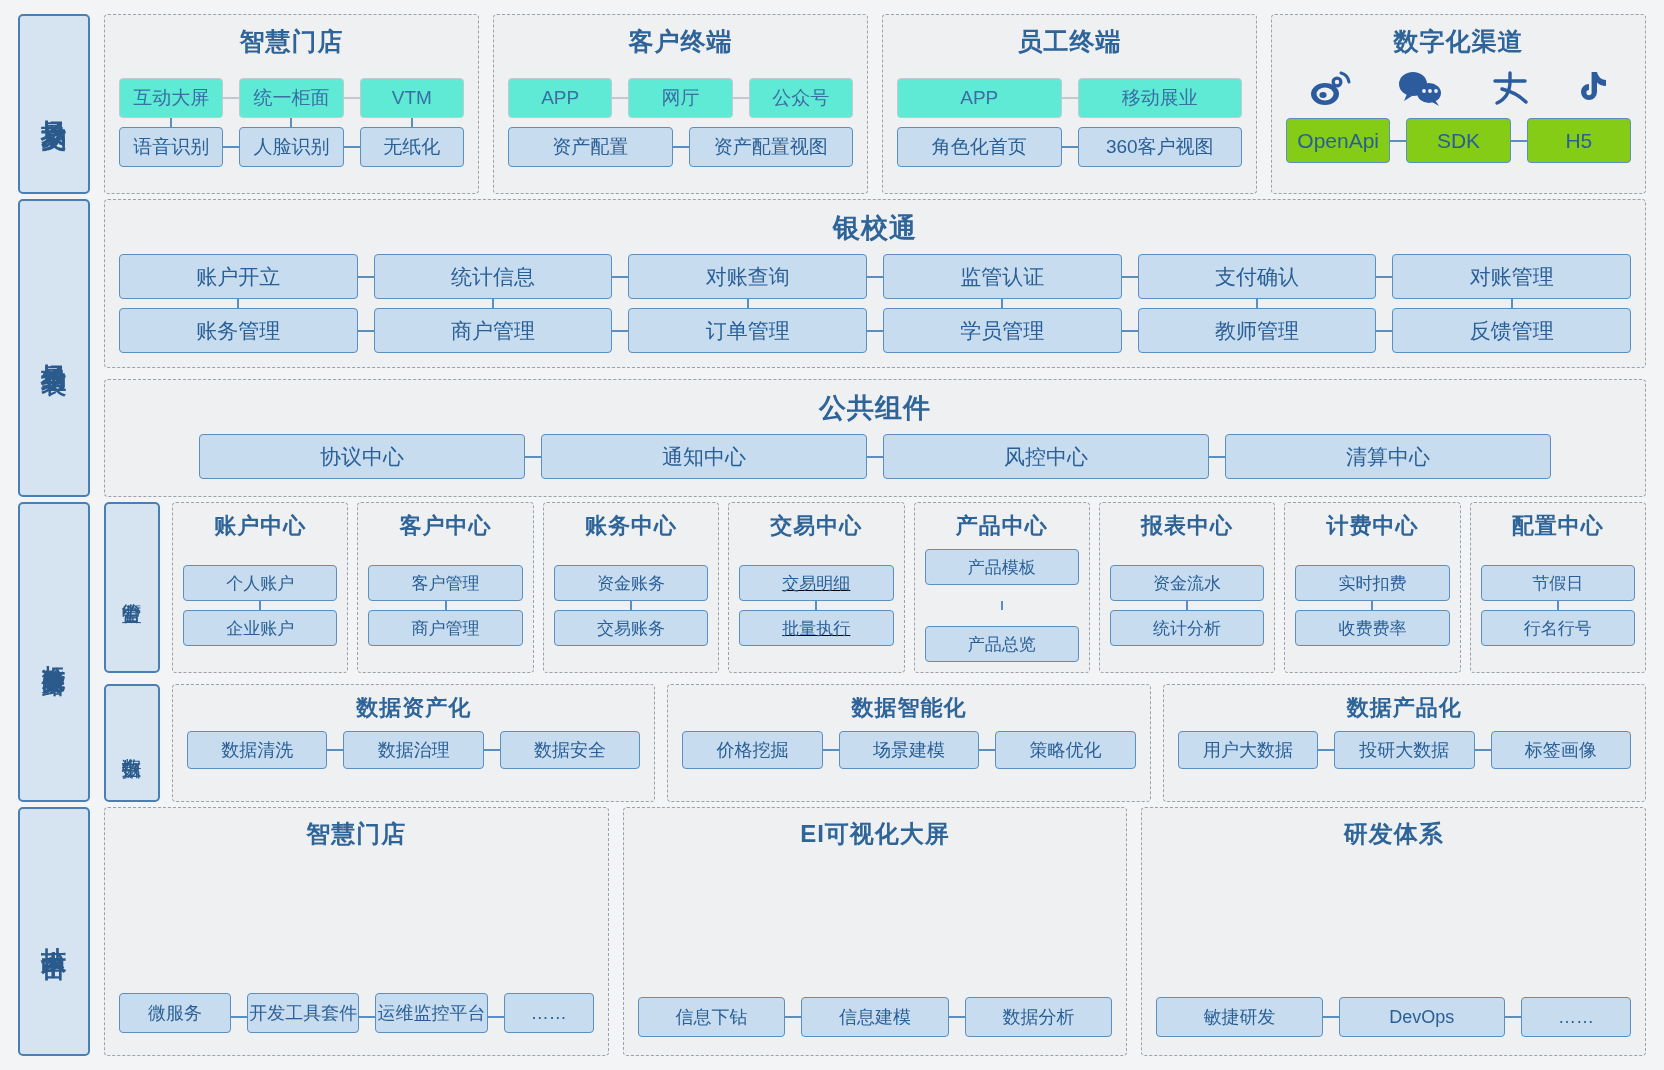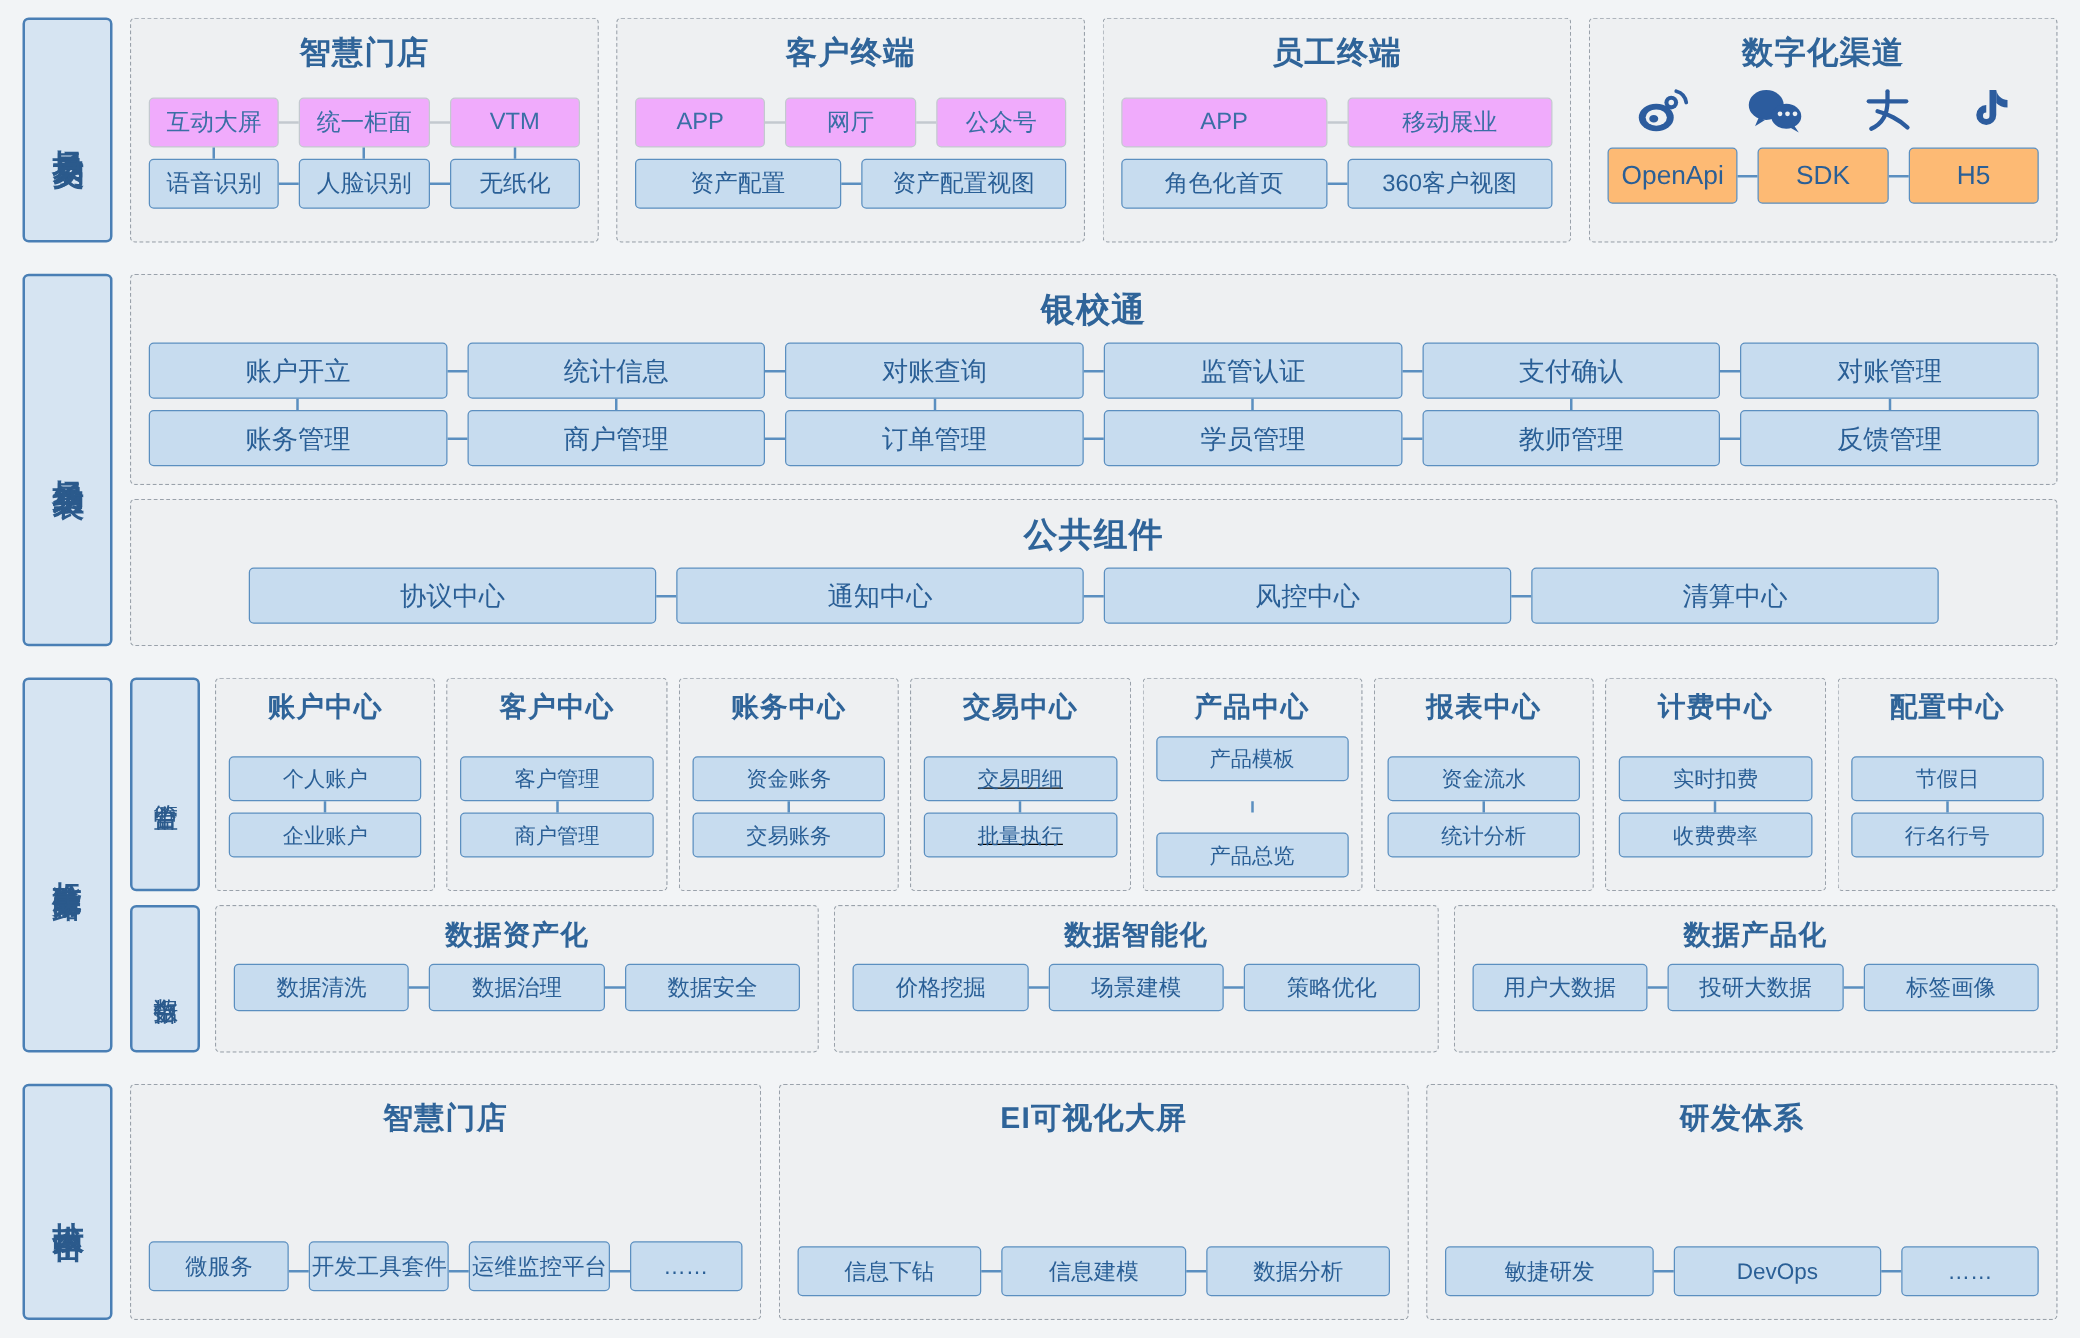--- a/index.html
+++ b/index.html
@@ -2,21 +2,21 @@
 <html><head>
 <meta charset="utf-8">
 <style>
   * { box-sizing: border-box; margin:0; padding:0; }
   html, body {
     width: 1664px; height: 1070px;
     background: #f2f4f6;
     font-family: "Liberation Sans", "DejaVu Sans", sans-serif;
     overflow: hidden;
   }
-  .page { position: relative; width:1664px; height:1070px; padding: 14px 18px; display:flex; flex-direction:column; gap:25px; }
+  .page { position: relative; width:1664px; height:1070px; padding: 14px 18px; display:flex; flex-direction:column; gap:5px; }
 
   
   .band { display:flex; gap:14px; align-items:stretch; }
   .band-label {
     flex: 0 0 72px;
     background:#d6e4f2;
     border:2px solid #4a7fb5;
     border-radius:5px;
     color:#2b5a8c;
     font-size:25px;
@@ -57,22 +57,22 @@
     color:#2a5f96;
     font-size:19px;
     display:flex; align-items:center; justify-content:center;
     text-align:center;
     padding:6px 8px;
     min-height:40px;
     white-space:nowrap;
     flex:1 1 0;
     min-width:0;
   }
-  .node.light { background:#f0abfc; border-color:#c3c9cf; color:#3a6ea5; }
-  .node.pale  { background:#fdba74; }
+  .node.light { background:#5eead4; border-color:#c3c9cf; color:#3a6ea5; }
+  .node.pale  { background:#84cc16; }
   .node.big { font-size:21px; min-height:45px; }
 
   
   .hconn { flex:0 0 16px; height:2px; background:#5b8fc0; align-self:center; }
   .hconn.light { background:#c3c9cf; }
   .row { display:flex; align-items:stretch; gap:0; min-width:0; }
 
   
   .vstack { display:flex; flex-direction:column; align-items:stretch; }
   .vconn-row { display:flex; height:9px; }

